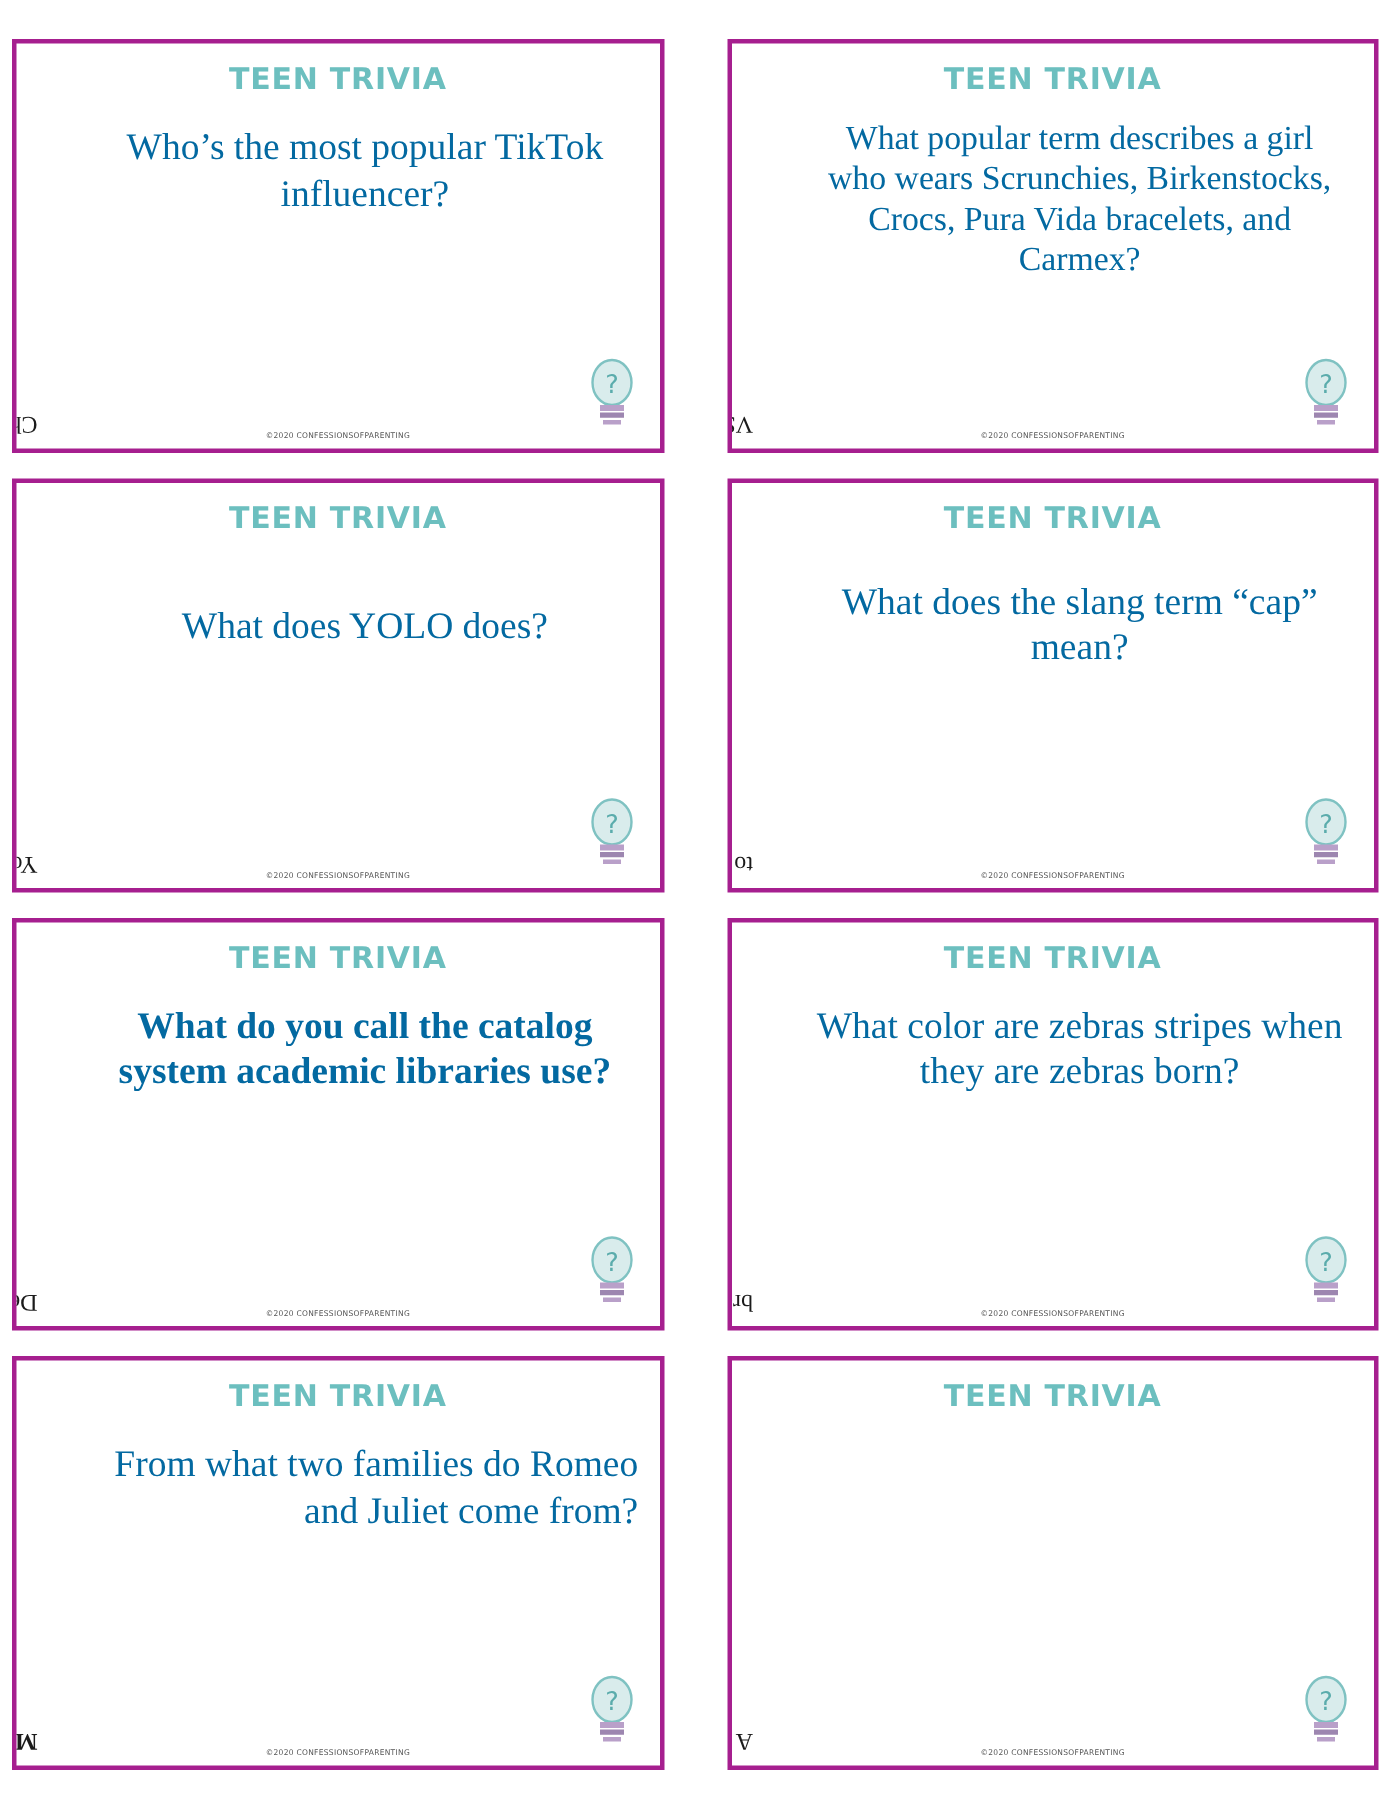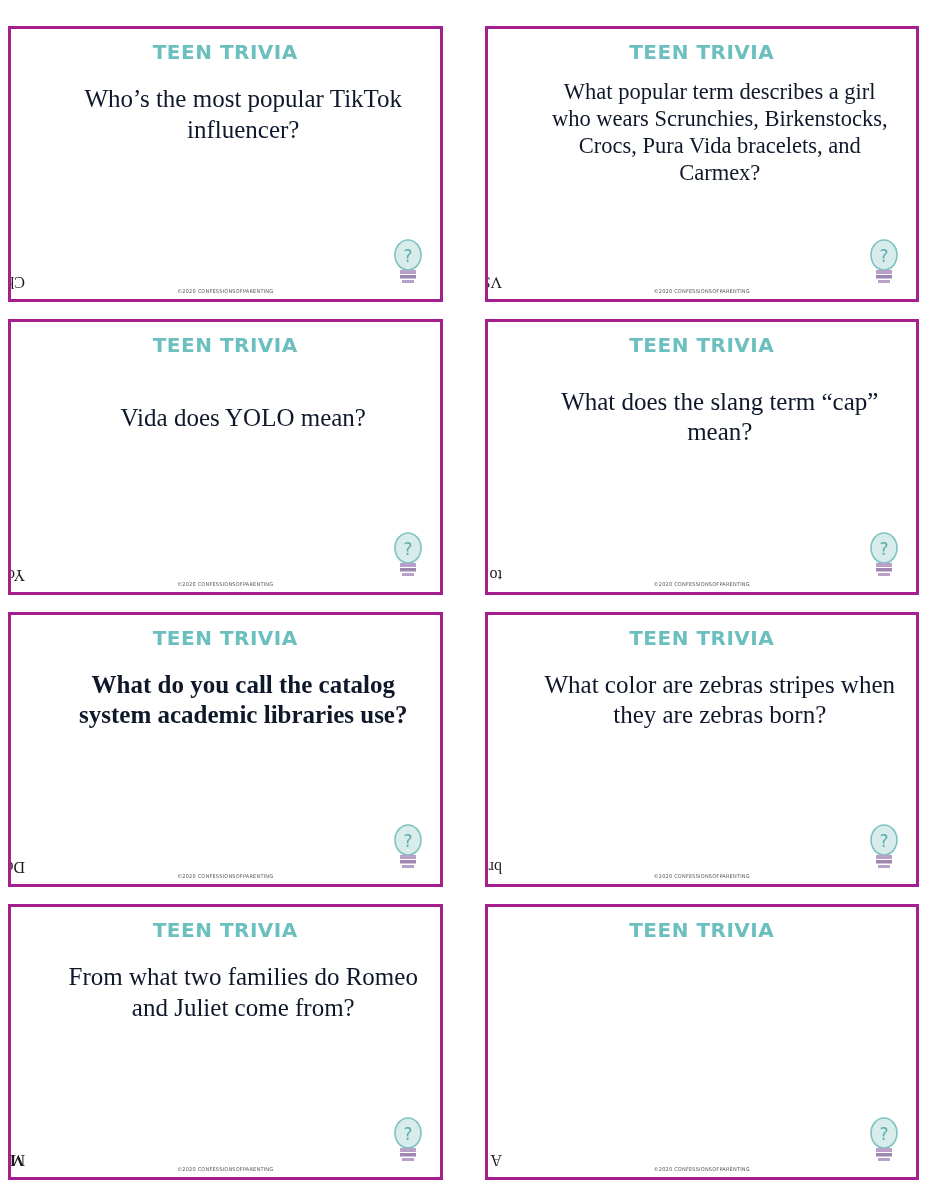--- a/index.html
+++ b/index.html
@@ -41,21 +41,21 @@
     font-size: 20px;
     letter-spacing: 0.5px;
     margin-top: 13px;
     line-height: 1;
   }
 
   .card-question {
     text-align: center;
     font-family: "Liberation Serif", serif;
     font-size: 25px;
-    color: #0f172a;
+    color: #0369a1;
     line-height: 1.22;
     padding: 0 26px;
     margin-top: 22px;
     margin-left: 36px;
   }
 
   .card-question.small {
     font-size: 22.5px;
     line-height: 1.2;
     padding: 0 24px;
@@ -141,21 +141,21 @@
         <rect x="9" y="38" width="16" height="3.5" fill="#9d86b0"></rect>
         <rect x="11" y="43" width="12" height="3" fill="#b9a0c9"></rect>
         <text x="17" y="25" text-anchor="middle" font-family="DejaVu Sans, sans-serif" font-size="17" fill="#5bacac">?</text>
       </svg>
     </span>
     <div class="copyright">©2020 CONFESSIONSOFPARENTING</div>
   </div>
 
   <div class="card pos-2">
     <div class="card-title">TEEN TRIVIA</div>
-    <div class="card-question" style="margin-top:48px;">Vida does YOLO mean?</div>
+    <div class="card-question" style="margin-top:48px;">What does YOLO does?</div>
     <div class="card-answer">You Only Live Once</div>
     <span class="bulb">
       <svg viewBox="0 0 34 48" width="34" height="48" aria-hidden="true">
         <ellipse cx="17" cy="18" rx="13" ry="15" fill="#d9ecec" stroke="#7fc2c2" stroke-width="1.6"></ellipse>
         <rect x="9" y="33" width="16" height="4" fill="#b9a0c9"></rect>
         <rect x="9" y="38" width="16" height="3.5" fill="#9d86b0"></rect>
         <rect x="11" y="43" width="12" height="3" fill="#b9a0c9"></rect>
         <text x="17" y="25" text-anchor="middle" font-family="DejaVu Sans, sans-serif" font-size="17" fill="#5bacac">?</text>
       </svg>
     </span>
@@ -205,21 +205,21 @@
         <rect x="9" y="38" width="16" height="3.5" fill="#9d86b0"></rect>
         <rect x="11" y="43" width="12" height="3" fill="#b9a0c9"></rect>
         <text x="17" y="25" text-anchor="middle" font-family="DejaVu Sans, sans-serif" font-size="17" fill="#5bacac">?</text>
       </svg>
     </span>
     <div class="copyright">©2020 CONFESSIONSOFPARENTING</div>
   </div>
 
   <div class="card pos-6">
     <div class="card-title">TEEN TRIVIA</div>
-    <div class="card-question" style="padding:0 14px;">From what two families do Romeo and Juliet come from?</div>
+    <div class="card-question" style="padding:0 14px;text-align:right;">From what two families do Romeo and Juliet come from?</div>
     <div class="card-answer bold">Montague and Capulet</div>
     <span class="bulb">
       <svg viewBox="0 0 34 48" width="34" height="48" aria-hidden="true">
         <ellipse cx="17" cy="18" rx="13" ry="15" fill="#d9ecec" stroke="#7fc2c2" stroke-width="1.6"></ellipse>
         <rect x="9" y="33" width="16" height="4" fill="#b9a0c9"></rect>
         <rect x="9" y="38" width="16" height="3.5" fill="#9d86b0"></rect>
         <rect x="11" y="43" width="12" height="3" fill="#b9a0c9"></rect>
         <text x="17" y="25" text-anchor="middle" font-family="DejaVu Sans, sans-serif" font-size="17" fill="#5bacac">?</text>
       </svg>
     </span>

